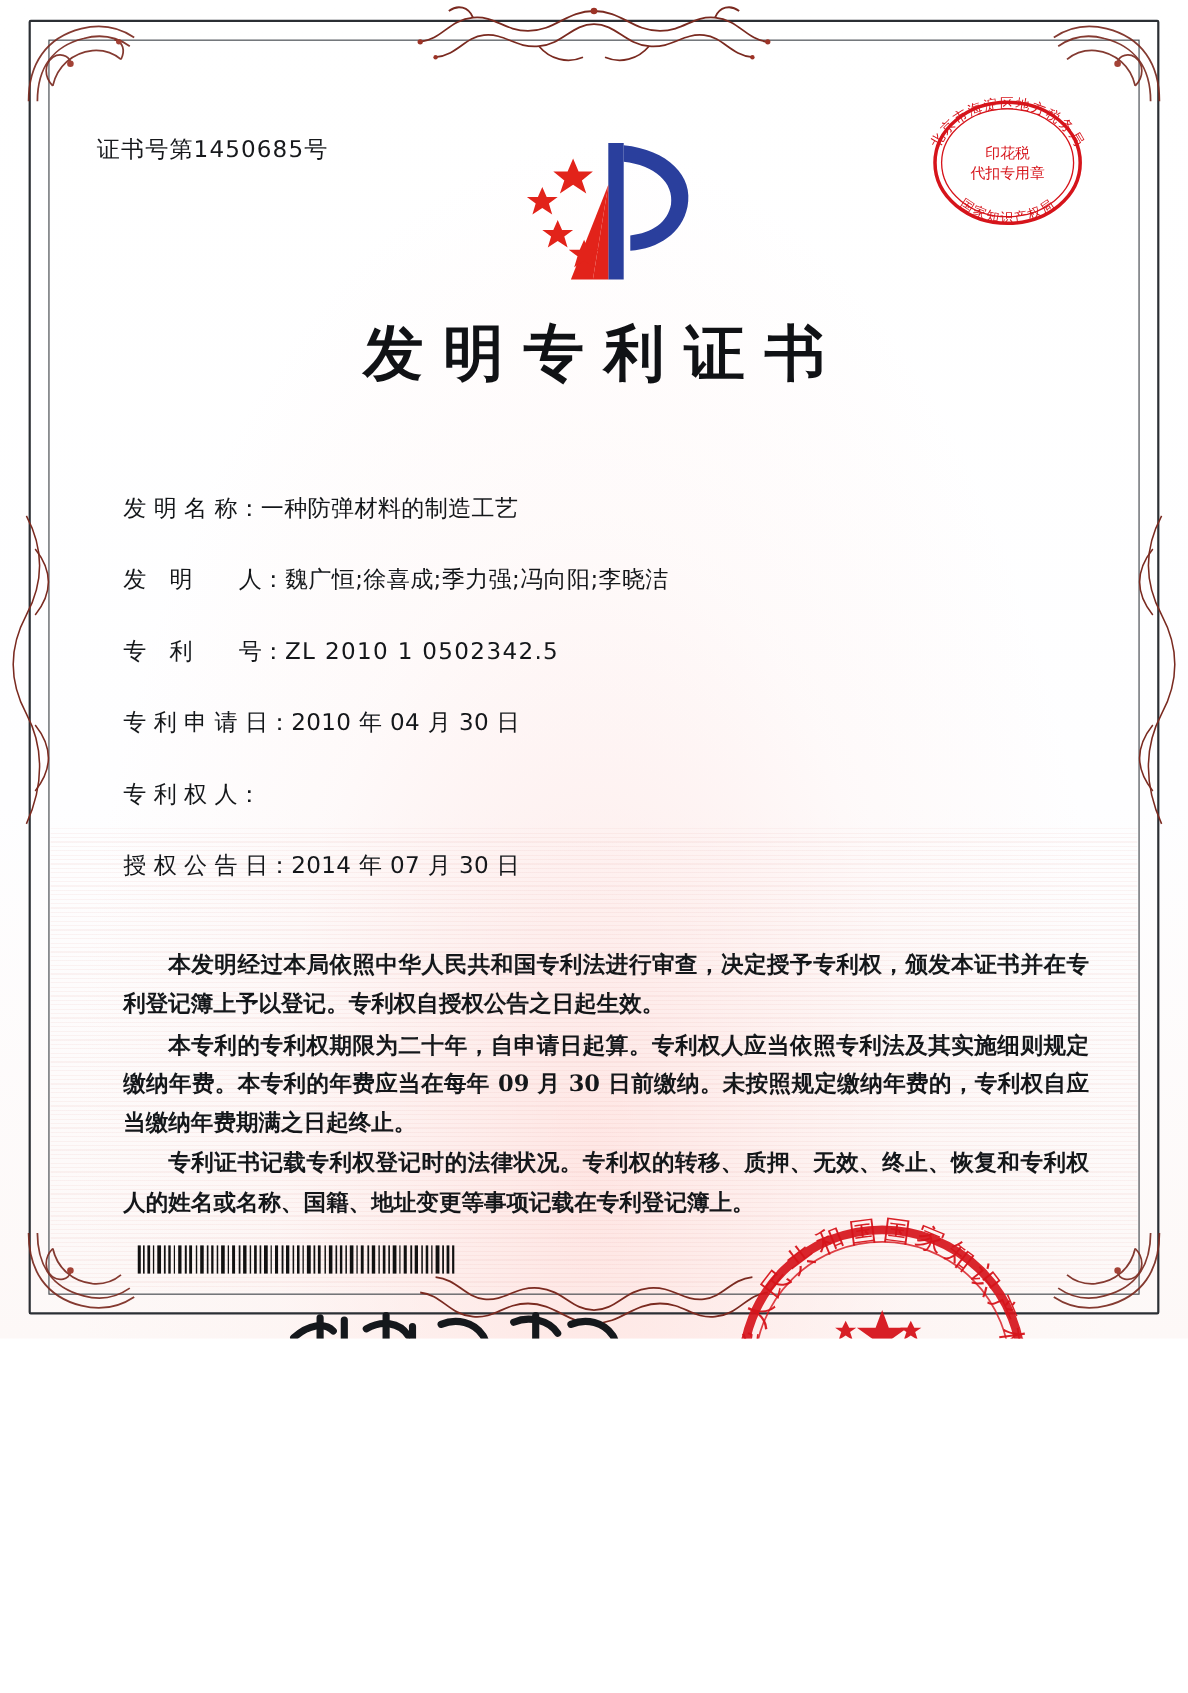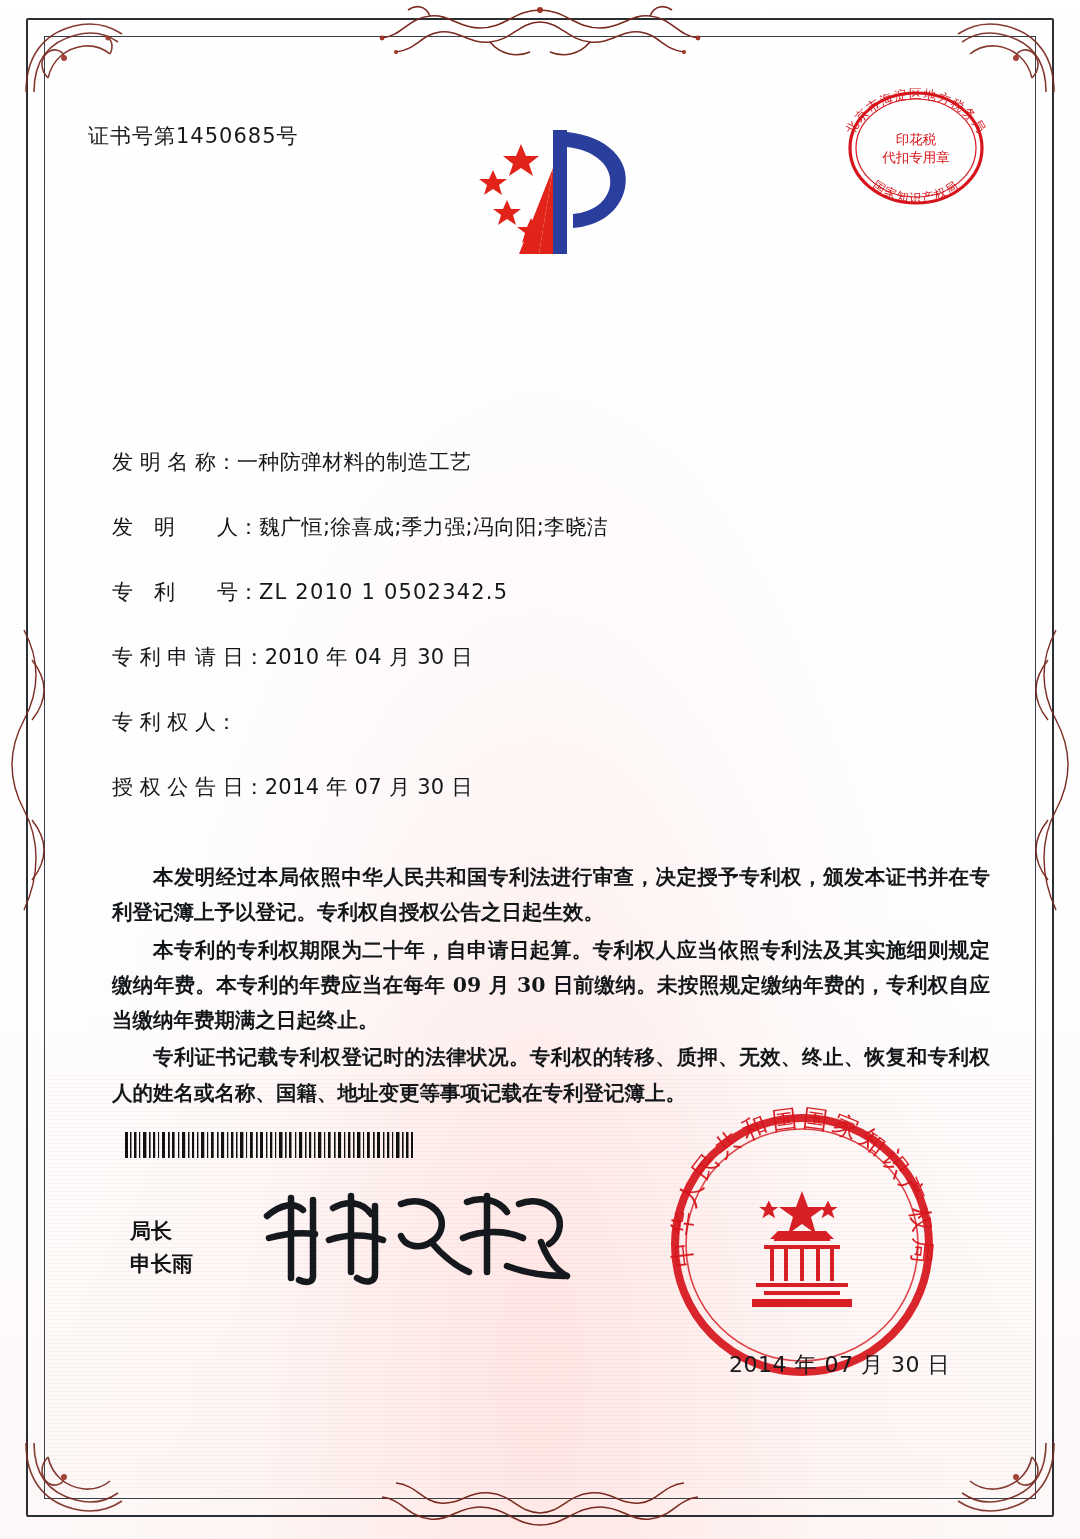--- a/index.html
+++ b/index.html
@@ -6,21 +6,21 @@
     margin: 0;
     padding: 0;
     background: #ffffff;
   }
   body {
     font-family: "DejaVu Sans", "Liberation Sans", sans-serif;
   }
   .page {
     position: relative;
     width: 1080px;
-    height: 1539px;
+    height: 1217px;
     overflow: hidden;
     background:
       radial-gradient(ellipse at 50% 88%, rgba(255,214,210,0.55) 0%, rgba(255,236,233,0.25) 38%, rgba(255,255,255,0) 62%),
       linear-gradient(180deg, #ffffff 0%, #fefeff 60%, #fdf8f7 100%);
   }
 
   
   .frame-outer {
     position: absolute;
     left: 26px; top: 18px; right: 26px; bottom: 22px;
@@ -354,20 +354,21 @@
       <text fill="#d6141b" font-size="12.5" font-family="DejaVu Sans, sans-serif" letter-spacing="1.5">
         <textPath href="#arcTop" startOffset="50%" text-anchor="middle">北京市海淀区地方税务局</textPath>
       </text>
       <text fill="#d6141b" font-size="12" font-family="DejaVu Sans, sans-serif" letter-spacing="1.5">
         <textPath href="#arcBottom" startOffset="50%" text-anchor="middle">国家知识产权局</textPath>
       </text>
       <text x="84" y="62" fill="#d6141b" font-size="13.5" text-anchor="middle" font-family="DejaVu Sans, sans-serif">印花税</text>
       <text x="84" y="80" fill="#d6141b" font-size="13.5" text-anchor="middle" font-family="DejaVu Sans, sans-serif">代扣专用章</text>
     </svg>
 
+    <div class="title">发明专利证书</div>
 
     <div class="fields">
       <div class="field-row">
         <span class="field-label">发 明 名 称：</span>
         <span class="field-value">一种防弹材料的制造工艺</span>
       </div>
       <div class="field-row">
         <span class="field-label">发　明　　人：</span>
         <span class="field-value">魏广恒;徐喜成;季力强;冯向阳;李晓洁</span>
       </div>

